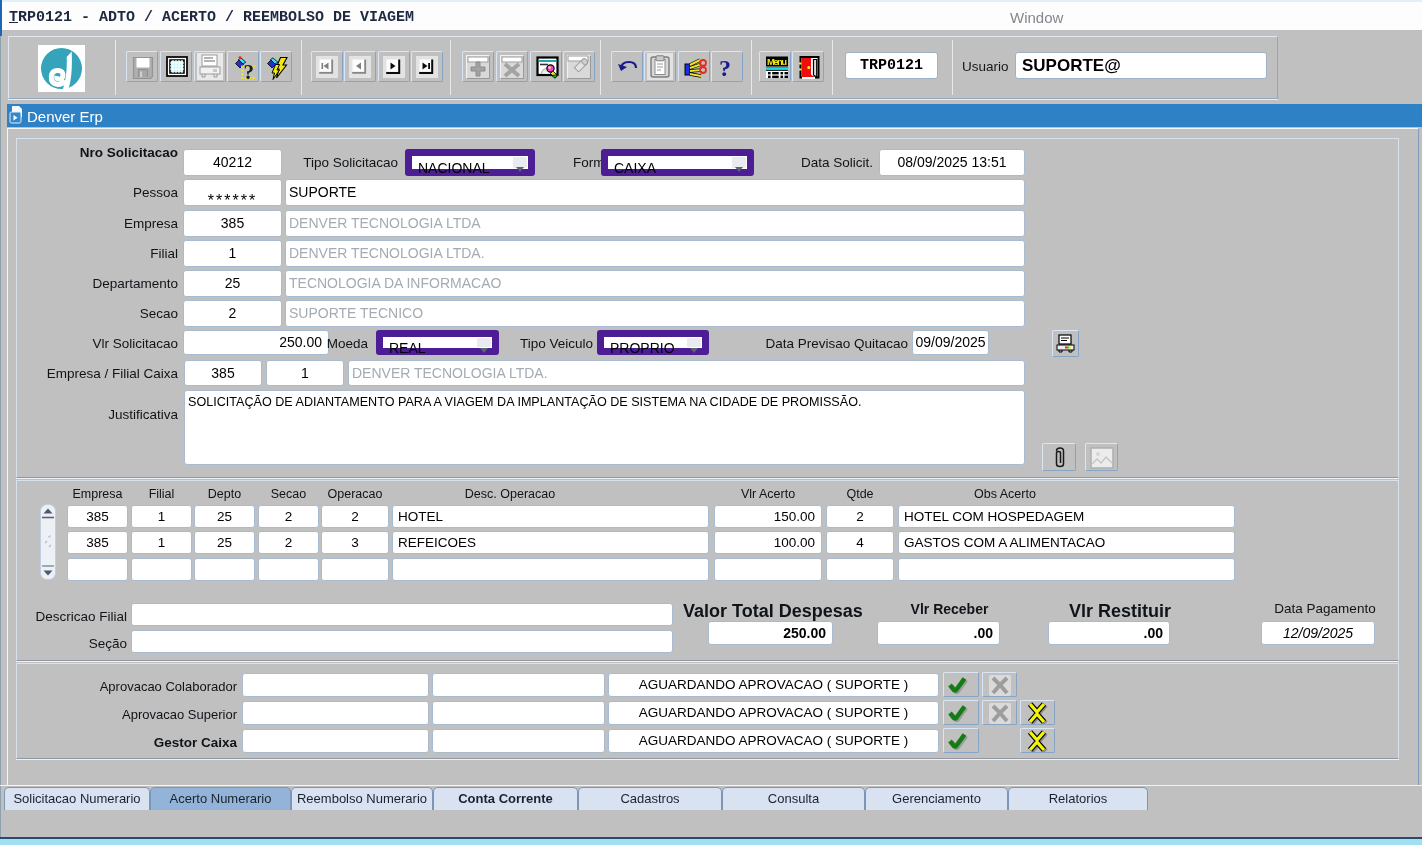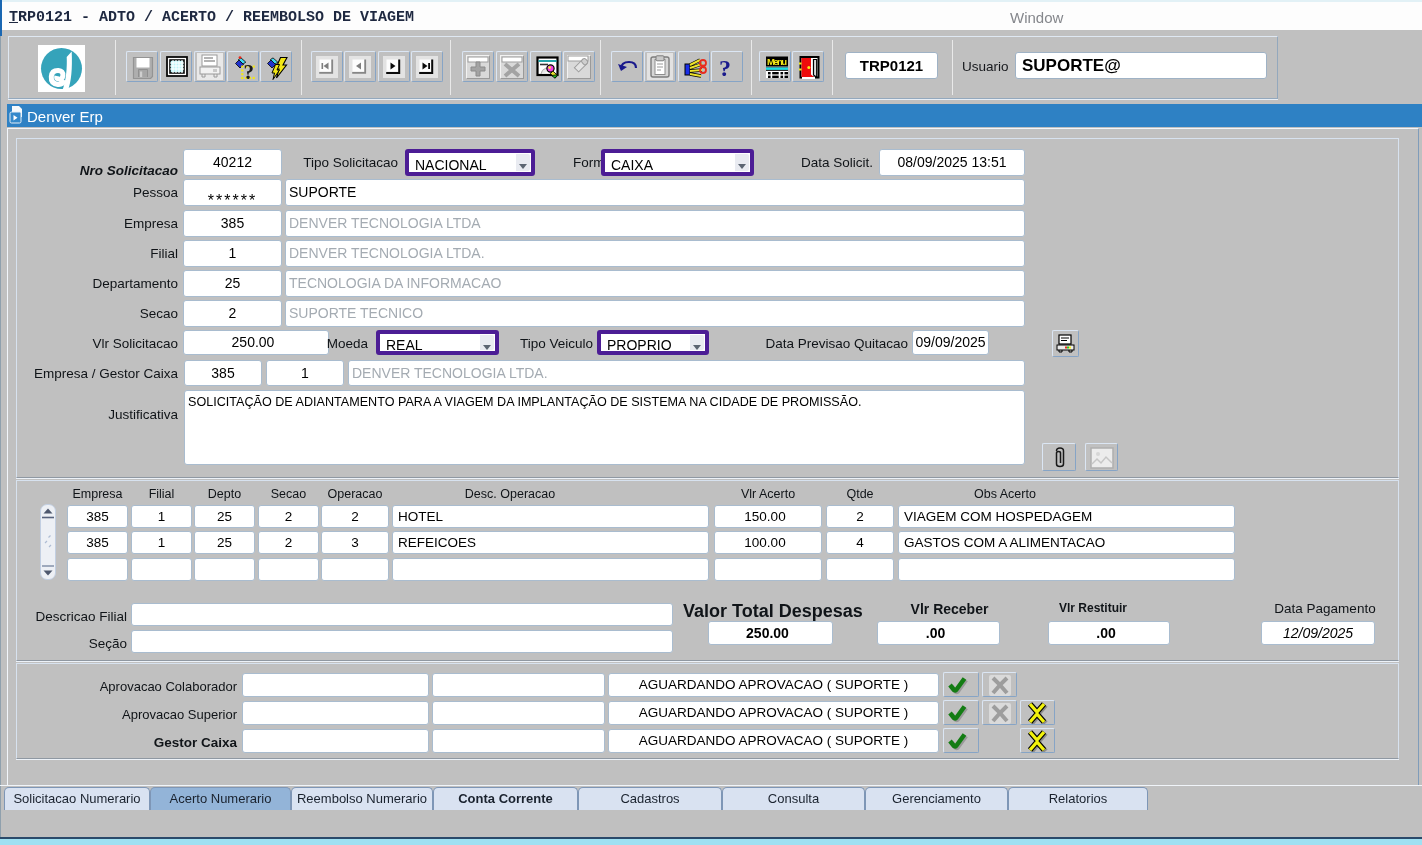--- a/index.html
+++ b/index.html
@@ -13,41 +13,41 @@
 #titletext u { text-decoration:underline; }
 #winmenu { left:1010px; top:9px; font-size:15px; color:#85878c; }
 #leftborder1 { left:0; top:0; width:2px; height:36px; background:#1a67b2; }
 #leftborder2 { left:0; top:36px; width:1px; height:809px; background:#8fa0ad; }
 
 #tbbox { left:8px; top:36px; width:1270px; height:63px; border:1px solid #93a8bd; border-top-color:#dfe8f2; border-left-color:#dfe8f2; background:#c0c0c0; box-shadow:0 1px 0 #e8eef5; }
 #logo { left:38px; top:45px; width:47px; height:47px; background:#fff; }
 .sep { top:40px; width:1px; height:55px; background:#8a8a8a; border-right:1px solid #e9e9e9; }
 .tbtn { top:51px; width:32px; height:31px; border:1px solid; border-color:#dbe6f4 #86a4c6 #86a4c6 #dbe6f4; border-radius:2px; }
 .tbtn svg { position:absolute; left:5px; top:4px; }
-#trpbox { left:845px; top:52px; width:93px; height:27px; background:#fff; border:1px solid #9fb2c5; border-radius:3px; text-align:center; font-weight:bold; font-size:15px; line-height:25px; color:#000; }
+#trpbox { left:845px; top:52px; width:93px; height:27px; background:#fff; border:1px solid #9fb2c5; border-radius:3px; text-align:center; font-weight:bold; font-size:15px; line-height:25px; color:#000;font-family:Liberation Mono, monospace; }
 #usrlbl { left:962px; top:59px; font-size:13.5px; color:#16181c; }
 #usrinput { left:1015px; top:52px; width:252px; height:27px; background:#fff; border:1px solid #9fb2c5; border-radius:3px; font-weight:bold; font-size:17px; line-height:25px; padding-left:6px; color:#000; }
 
 #denverbar { left:7px; top:104px; width:1415px; height:23px; background:#2e81c4; }
 #denvertxt { left:27px; top:108px; font-size:15px; color:#fff; }
 
 #outer { left:7px; top:128px; width:1412px; height:658px; border:1px solid #7f9cba; border-top-color:#f2f6fb; border-left-color:#f2f6fb; background:#c0c0c0; }
 .fs { position:absolute; border:1px solid #d7e2ef; border-bottom-color:#8f98a2; box-shadow:0 1px 0 #edf2f8; }
 #fs1 { left:16px; top:138px; width:1383px; height:340px; }
 #fs2 { left:16px; top:480px; width:1383px; height:181px; }
 #fs3 { left:16px; top:663px; width:1383px; height:96px; }
 
 .lb { font-size:13.5px; color:#101418; text-align:right; white-space:nowrap; }
 .lbb { font-weight:bold; }
 .fd { background:#fff; border:1px solid #a9bccf; border-radius:3px; font-size:14px; color:#000; white-space:nowrap; overflow:hidden; }
 .ctr { text-align:center; }
-.rt { text-align:center; padding-right:6px; }
+.rt { text-align:right; padding-right:6px; }
 .lf { padding-left:3px; }
 .gray { color:#a4abb2; }
-.dd { background:#fff; border:4px solid #4c1d95; border-radius:3px; font-size:14px; color:#000; }
+.dd { background:#fff; border:7px solid #4c1d95; border-radius:3px; font-size:14px; color:#000; }
 .dda { position:absolute; right:1px; top:1px; bottom:1px; width:14px; background:#e9ebf1; border-radius:0 2px 2px 0; }
 .dda:after { content:""; position:absolute; left:2.5px; top:10px; border:4.5px solid transparent; border-top:5px solid #5c6572; }
 
 .gh { font-size:12.5px; color:#101418; text-align:center; }
 .gc { background:#fff; border:1px solid #a9bccf; border-radius:3px; font-size:13.5px; color:#000; white-space:nowrap; overflow:hidden; }
 
 .tab { top:787px; height:23px; border:1px solid #7e96b6; border-bottom:none; border-radius:5px 5px 0 0; background:#d9e2f1; font-size:13px; color:#1a222e; text-align:center; line-height:22px; }
 .tabsel { background:#93b4d8; }
 #tabline { left:0; top:785px; width:1422px; height:1px; background:#f0f4f9; }
 #botline { left:0; top:837px; width:1422px; height:2px; background:#2b4a6b; }
@@ -280,21 +280,21 @@
       <path d="M4.5 9 l4 2.8 -4 2.8 z" fill="#fff"></path>
     </svg>
 </div>
 <div class="abs" id="denvertxt">Denver Erp</div>
 
 <div class="abs" id="outer"></div>
 <div class="abs fs" id="fs1"></div>
 <div class="abs fs" id="fs2"></div>
 <div class="abs fs" id="fs3"></div>
 
-<div class="abs lb lbb" style="left:20px; top:163px; width:158px;font-style:italic;">Nro Solicitacao</div>
+<div class="abs lb lbb" style="left:20px; top:145px; width:158px;">Nro Solicitacao</div>
 <div class="abs fd ctr" style="left:183px; top:149px; width:99px; height:27px; line-height:25px;">40212</div>
 <div class="abs lb" style="left:250px; top:155px; width:148px;">Tipo Solicitacao</div>
 <div class="abs dd" style="left:405px; top:149px; width:130px; height:27px; line-height:25px; padding-left:6px;">NACIONAL<span class="dda"></span></div>
 <div class="abs lb" style="left:518px; top:155px; width:94px;">Forma</div>
 <div class="abs dd" style="left:601px; top:149px; width:153px; height:27px; line-height:25px; padding-left:6px;">CAIXA<span class="dda"></span></div>
 <div class="abs lb" style="left:750px; top:155px; width:123px;">Data Solicit.</div>
 <div class="abs fd ctr" style="left:879px; top:149px; width:146px; height:27px; line-height:25px;">08/09/2025 13:51</div>
 
 <div class="abs lb" style="left:20px; top:185px; width:158px;">Pessoa</div>
 <div class="abs fd ctr" style="left:183px; top:179px; width:99px; height:27px; line-height:41px; letter-spacing:2px; font-size:16px;">******</div>
@@ -329,21 +329,21 @@
       <rect x="3" y="1" width="12" height="9" fill="#fff" stroke="#000" stroke-width="1.2"></rect>
       <path d="M5 4 h8 M5 6.5 h6" stroke="#000" stroke-width="1.2"></path>
       <rect x="1" y="11" width="17" height="5" fill="#ececec" stroke="#000"></rect>
       <rect x="9" y="12.5" width="2" height="2" fill="#e82c1e"></rect>
       <rect x="11" y="12.5" width="2" height="2" fill="#26c426"></rect>
       <rect x="13" y="12.5" width="2" height="2" fill="#f5ef1a"></rect>
       <path d="M3 16 v2 h3 v-2 M13 16 v2 h3 v-2" fill="none" stroke="#000"></path>
     </svg>
   </div>
 
-<div class="abs lb" style="left:20px; top:366px; width:158px;">Empresa / Gestor Caixa</div>
+<div class="abs lb" style="left:20px; top:366px; width:158px;">Empresa / Filial Caixa</div>
 <div class="abs fd ctr" style="left:184px; top:360px; width:78px; height:26px; line-height:24px;">385</div>
 <div class="abs fd ctr" style="left:266px; top:360px; width:78px; height:26px; line-height:24px;">1</div>
 <div class="abs fd lf gray" style="left:348px; top:360px; width:677px; height:26px; line-height:24px;">DENVER TECNOLOGIA LTDA.</div>
 
 <div class="abs lb" style="left:20px; top:407px; width:158px;">Justificativa</div>
 <div class="abs fd" style="left:184px; top:390px; width:841px; height:75px; font-size:12.6px; padding:4px 0 16px 3px;">SOLICITAÇÃO DE ADIANTAMENTO PARA A VIAGEM DA IMPLANTAÇÃO DE SISTEMA NA CIDADE DE PROMISSÃO.</div>
 <div class="abs btn3" id="clipbtn" style="left:1042px; top:443px; width:34px; height:28px;">
     <svg width="14" height="24" viewBox="0 0 14 24" style="position:absolute; left:10px; top:2px;">
       <path d="M3.5 5 q0 -3 3.5 -3 q3.5 0 3.5 3 v13 q0 2.5 -3.5 2.5 q-3.5 0 -3.5 -2.5 v-11 q0 -1.5 2 -1.5 q2 0 2 1.5 v10" fill="none" stroke="#1a1a1a" stroke-width="1.5"></path>
     </svg>
@@ -376,21 +376,21 @@
 <div class="abs gh" style="left:925px; top:487px; width:160px;">Obs Acerto</div>
 
 <div class="abs gc ctr" style="left:67px; top:505px; width:61px; height:23px; line-height:21px;">385</div>
 <div class="abs gc ctr" style="left:131px; top:505px; width:61px; height:23px; line-height:21px;">1</div>
 <div class="abs gc ctr" style="left:194px; top:505px; width:61px; height:23px; line-height:21px;">25</div>
 <div class="abs gc ctr" style="left:258px; top:505px; width:61px; height:23px; line-height:21px;">2</div>
 <div class="abs gc ctr" style="left:321px; top:505px; width:68px; height:23px; line-height:21px;">2</div>
 <div class="abs gc" style="left:392px; top:505px; width:317px; height:23px; line-height:21px; padding-left:5px;">HOTEL</div>
 <div class="abs gc rt" style="left:714px; top:505px; width:108px; height:23px; line-height:21px;">150.00</div>
 <div class="abs gc ctr" style="left:826px; top:505px; width:68px; height:23px; line-height:21px;">2</div>
-<div class="abs gc" style="left:898px; top:505px; width:337px; height:23px; line-height:21px; padding-left:5px;">VIAGEM COM HOSPEDAGEM</div>
+<div class="abs gc" style="left:898px; top:505px; width:337px; height:23px; line-height:21px; padding-left:5px;">HOTEL COM HOSPEDAGEM</div>
 
 <div class="abs gc ctr" style="left:67px; top:531px; width:61px; height:23px; line-height:21px;">385</div>
 <div class="abs gc ctr" style="left:131px; top:531px; width:61px; height:23px; line-height:21px;">1</div>
 <div class="abs gc ctr" style="left:194px; top:531px; width:61px; height:23px; line-height:21px;">25</div>
 <div class="abs gc ctr" style="left:258px; top:531px; width:61px; height:23px; line-height:21px;">2</div>
 <div class="abs gc ctr" style="left:321px; top:531px; width:68px; height:23px; line-height:21px;">3</div>
 <div class="abs gc" style="left:392px; top:531px; width:317px; height:23px; line-height:21px; padding-left:5px;">REFEICOES</div>
 <div class="abs gc rt" style="left:714px; top:531px; width:108px; height:23px; line-height:21px;">100.00</div>
 <div class="abs gc ctr" style="left:826px; top:531px; width:68px; height:23px; line-height:21px;">4</div>
 <div class="abs gc" style="left:898px; top:531px; width:337px; height:23px; line-height:21px; padding-left:5px;">GASTOS COM A ALIMENTACAO</div>
@@ -407,21 +407,21 @@
 
 <div class="abs lb" style="left:20px; top:609px; width:107px; font-size:13.5px;">Descricao Filial</div>
 <div class="abs fd" style="left:131px; top:603px; width:542px; height:23px;"></div>
 <div class="abs lb" style="left:20px; top:636px; width:107px; font-size:13.5px;">Seção</div>
 <div class="abs fd" style="left:131px; top:630px; width:542px; height:23px;"></div>
 
 <div class="abs lb lbb" style="left:683px; top:601px; width:178px; text-align:center; font-size:18px;">Valor Total Despesas</div>
 <div class="abs fd rt" style="left:708px; top:621px; width:125px; height:24px; line-height:22px; font-weight:bold;">250.00</div>
 <div class="abs lb lbb" style="left:888px; top:601px; width:123px; text-align:center; font-size:14px;">Vlr Receber</div>
 <div class="abs fd rt" style="left:877px; top:621px; width:123px; height:24px; line-height:22px; font-weight:bold;">.00</div>
-<div class="abs lb lbb" style="left:1059px; top:601px; width:122px; text-align:left; font-size:12px;">Vlr Restituir</div>
+<div class="abs lb lbb" style="left:1059px; top:601px; width:122px; text-align:center; font-size:18px;">Vlr Restituir</div>
 <div class="abs fd rt" style="left:1048px; top:621px; width:122px; height:24px; line-height:22px; font-weight:bold;">.00</div>
 <div class="abs lb" style="left:1268px; top:601px; width:114px; text-align:center; font-size:13.5px;">Data Pagamento</div>
 <div class="abs fd ctr" style="left:1261px; top:621px; width:114px; height:24px; line-height:22px;font-style:italic;">12/09/2025</div>
 
 <div class="abs lb" style="left:60px; top:679px; width:177px; font-size:13px;">Aprovacao Colaborador</div>
 <div class="abs fd" style="left:242px; top:673px; width:187px; height:24px;"></div>
 <div class="abs fd" style="left:432px; top:673px; width:173px; height:24px;"></div>
 <div class="abs fd ctr" style="left:608px; top:673px; width:331px; height:24px; line-height:22px; font-size:13.5px;">AGUARDANDO APROVACAO ( SUPORTE )</div>
 <div class="abs btn3 icb" style="left:943px; top:672px; width:36px; height:25px;"><svg width="22" height="20" viewBox="0 0 22 20" style="margin:2px 0 0 3px;">
       <path d="M3 10 l4 5 q1.5 1 2.5 -0.5 l8 -11" fill="none" stroke="#9a9a9a" stroke-width="4.5" transform="translate(1.5,1.5)"></path>

